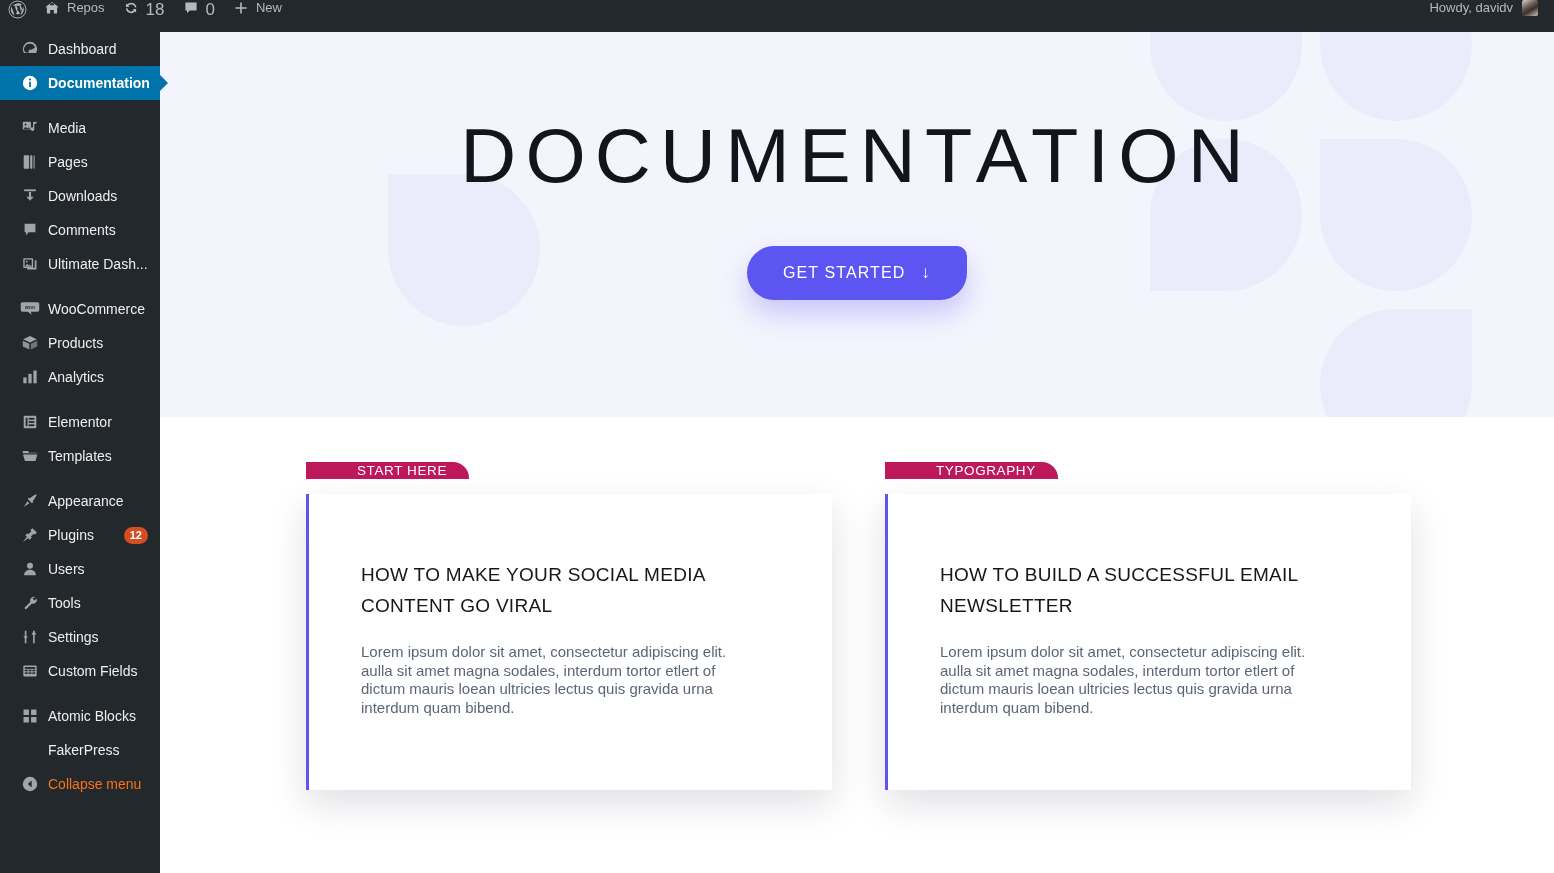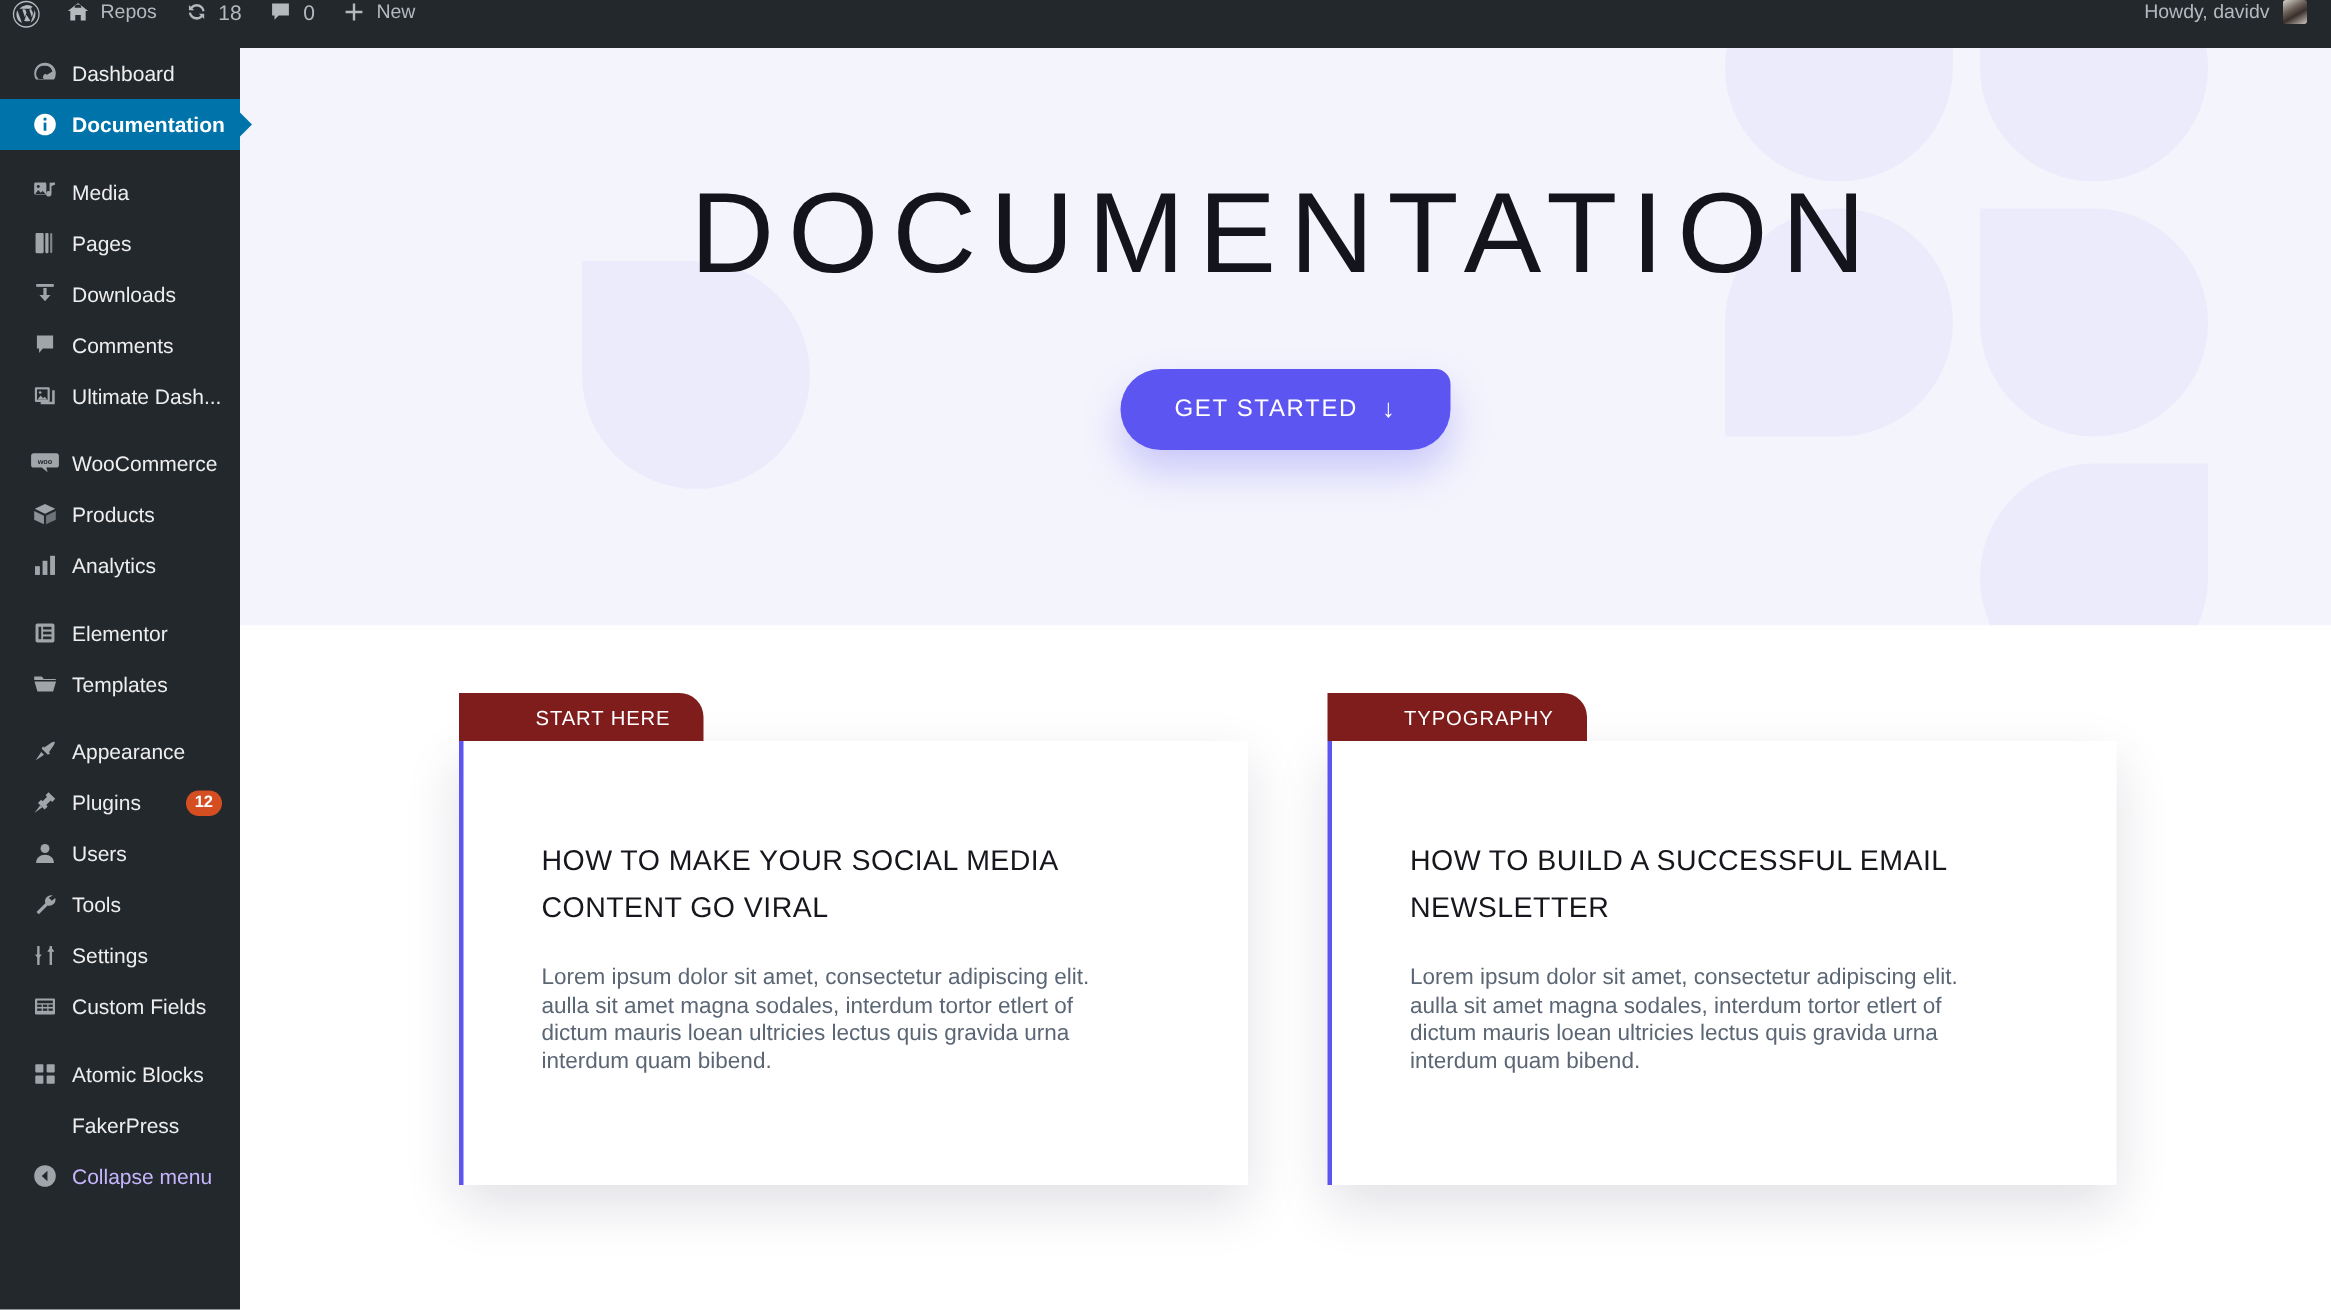--- a/index.html
+++ b/index.html
@@ -20,21 +20,21 @@
     z-index: 50;
   }
   .ab-item {
     display: flex; align-items: flex-start; gap: 7px;
     height: 32px; padding: 0 9px;
     color: #b4b9be; font-size: 13px;
     cursor: pointer; white-space: nowrap;
   }
   .ab-logo { padding-left: 8px; padding-right: 8px; }
   .ab-spacer { flex: 1 1 auto; }
-  .ab-count { color: #b4b9be; font-size: 14px; }
+  .ab-count { color: #b4b9be; font-size: 17px; }
   .ab-right { padding-right: 16px; gap: 9px; }
   .avatar {
     width: 16px; height: 16px; border-radius: 2px;
     background: linear-gradient(150deg,#d8d4d0 0%,#6b5f57 38%,#3a2f2b 60%,#cfc7bf 100%);
     display: inline-block;
   }
   .ico { display: inline-flex; align-items: center; justify-content: center; }
   .ico svg { display: block; }
 
   
@@ -77,21 +77,21 @@
   .badge {
     background: #d54e21; color: #fff;
     font-size: 11px; font-weight: 600;
     border-radius: 10px;
     min-width: 20px; height: 17px;
     padding: 0 6px;
     display: inline-flex; align-items: center; justify-content: center;
     margin-left: 24px;
   }
   .collapse {
-    color: #c4b5fd; font-size: 14px;
+    color: #f97316; font-size: 14px;
   }
   .collapse .mi-icon { color: #a0a5aa; }
 
   
   #main {
     position: absolute; top: 32px; left: 160px;
     width: 1394px; height: 841px;
     background: #ffffff;
     overflow: hidden;
   }
@@ -154,22 +154,22 @@
     height: 296px;
     background: #ffffff;
     border-left: 3px solid #5d55f2;
     box-shadow: 0 14px 34px rgba(26,26,60,0.13);
   }
   .card.c1 { left: 146px; }
   .card.c2 { left: 725px; }
   .card-badge {
     position: absolute;
     left: -3px; top: -32px;
-    height: 32px;
-    background: #7f1d1d;
+    height: 17px;
+    background: #be185d;
     color: #ffffff;
     font-size: 13.5px;
     letter-spacing: 0.6px;
     display: flex; align-items: center;
     padding: 0 22px 0 51px;
     border-top-right-radius: 16px;
     cursor: pointer;
   }
   .card-body { padding: 65px 48px 0 52px; }
   .card-title {

